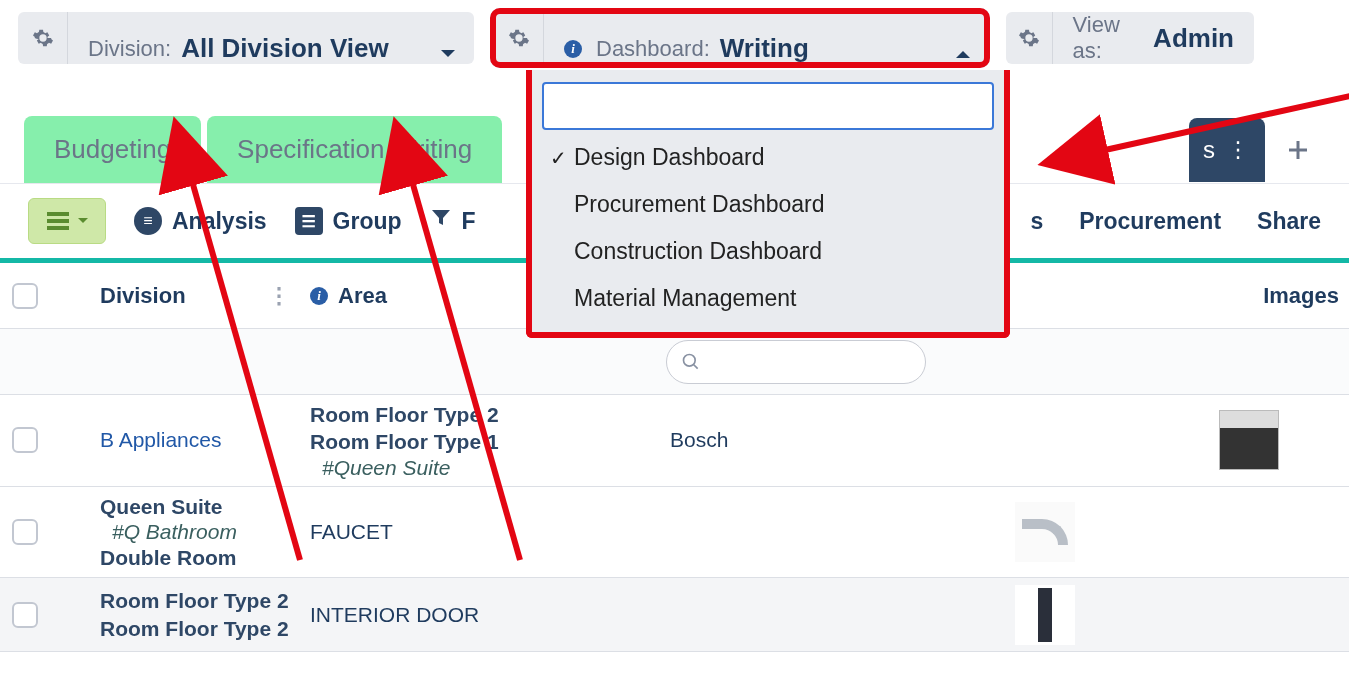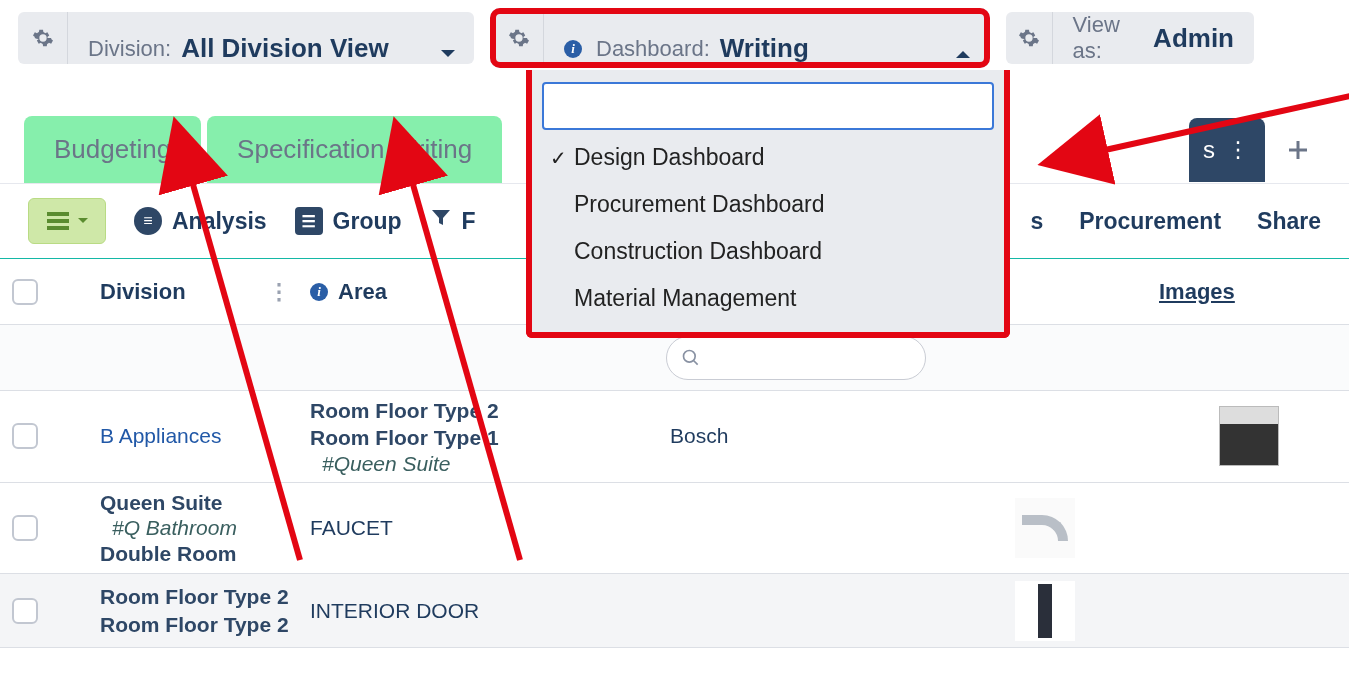--- a/index.html
+++ b/index.html
@@ -193,21 +193,21 @@
     gap: 36px;
   }
   .toolbar-link {
     font-size: 23px;
     color: #1f3b5e;
     font-weight: 600;
     cursor: pointer;
   }
 
   
-  .table-wrap { border-top: 1px solid #14b8a6; }
+  .table-wrap { border-top: 5px solid #14b8a6; }
   .thead-row {
     display: grid;
     grid-template-columns: 50px 40px 210px 360px 280px 1fr 200px;
     height: 66px;
     align-items: center;
     border-bottom: 1px solid #dcdfe5;
   }
   .th {
     font-size: 22px;
     font-weight: 700;
@@ -426,21 +426,21 @@
     <div class="th">
       <span>Division</span>
       <span class="dots-col" style="margin-left:auto;">⋮</span>
     </div>
     <div class="th">
       <span class="info-icon">i</span>
       <span>Area</span>
     </div>
     <div class="th"></div>
     <div class="th"></div>
-    <div class="th" style="justify-content:flex-start;text-decoration:underline;">
+    <div class="th" style="justify-content:flex-end;">
       <span>Images</span>
     </div>
   </div>
 
   <div class="search-row">
     <div></div>
       <div></div>
       <div></div>
       <div></div>
     <div class="search-cell">

